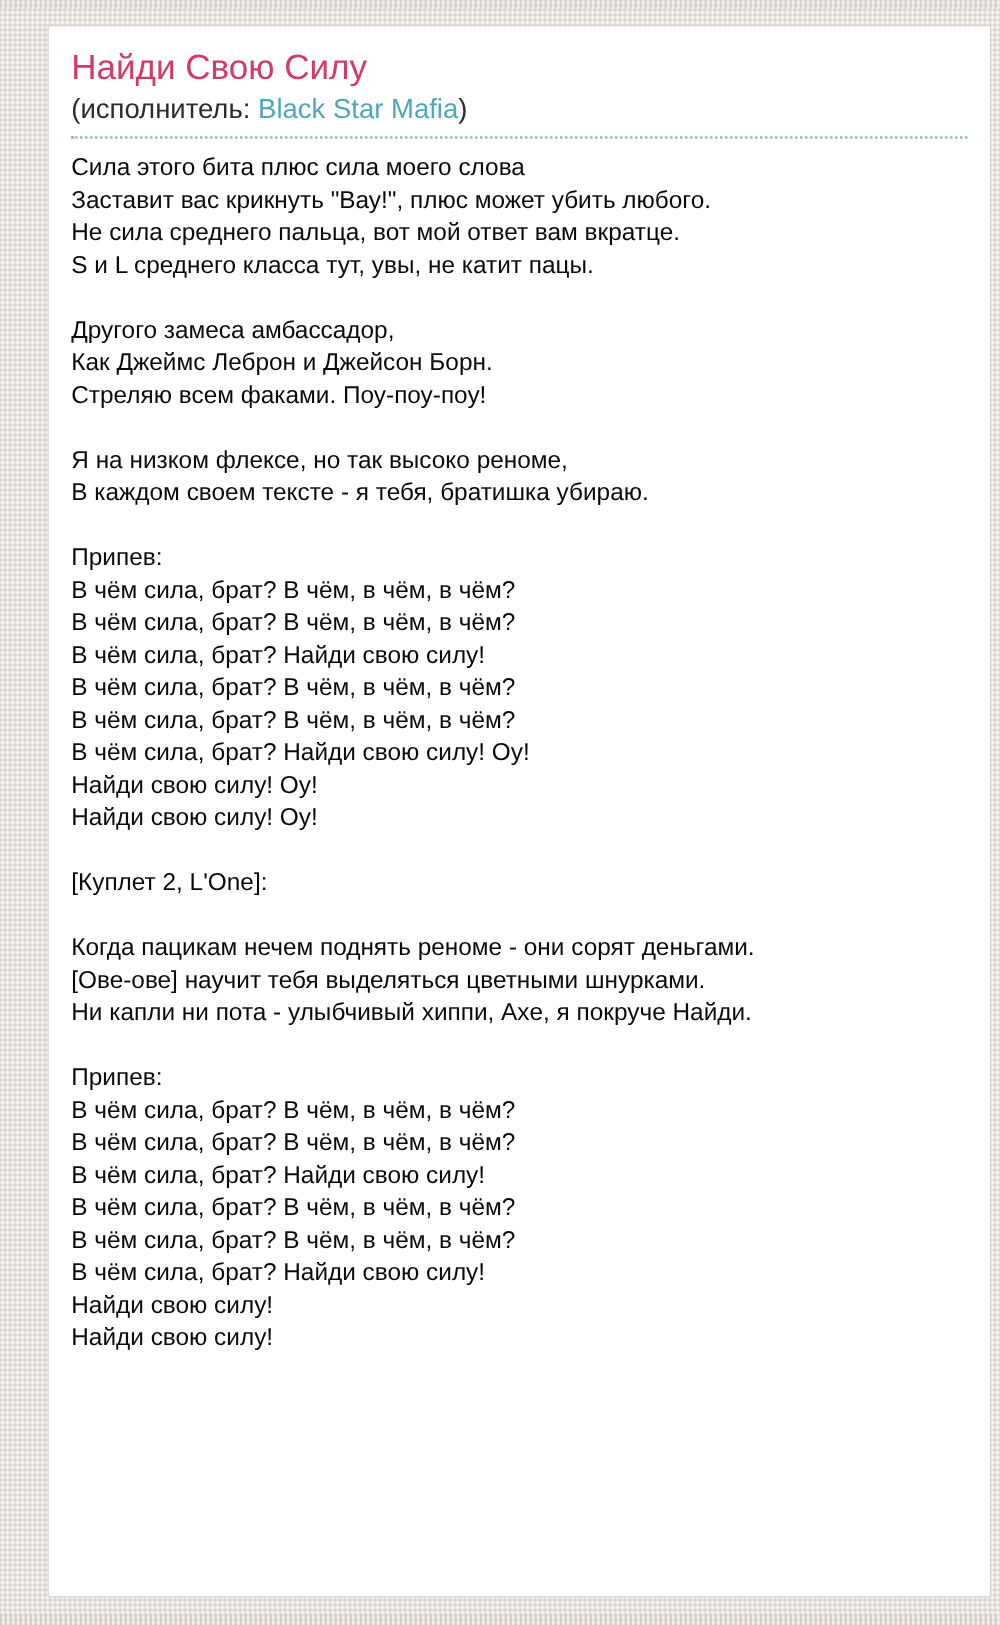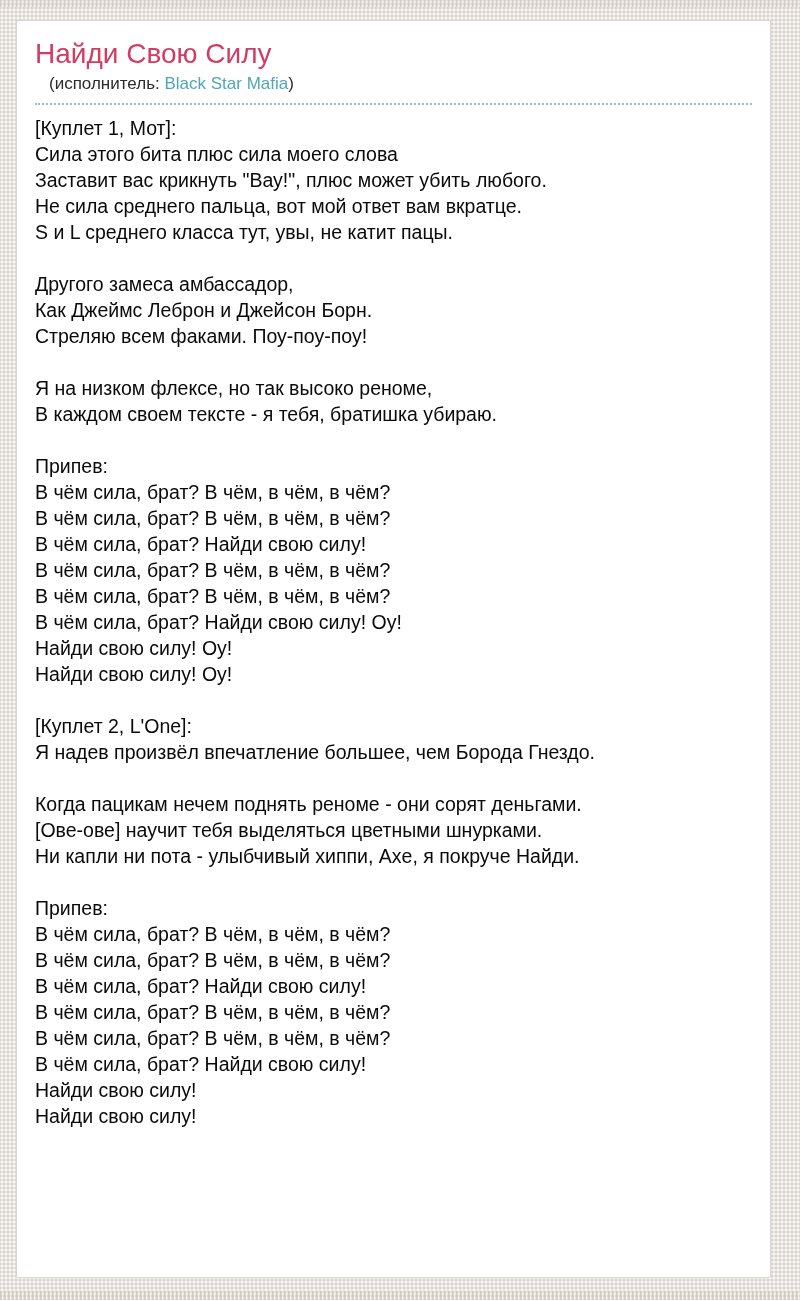--- a/index.html
+++ b/index.html
@@ -42,45 +42,44 @@
   .page::after {
     content: "";
     position: absolute;
     left: 0; bottom: 0;
     width: 100%; height: 9px;
     background: repeating-linear-gradient(90deg,
       rgba(200,193,184,0.6) 0 2px, rgba(238,234,229,0.45) 2px 4px);
   }
   .card {
     position: absolute;
-    left: 16px;
+    left: 38px;
     top: 20px;
     width: 755px;
     min-height: 1258px;
     background: var(--card-bg);
     border: 1px solid var(--card-border);
     border-radius: 2px;
     padding: 16px 18px 40px 18px;
   }
   .song-header {
     border-bottom: 2px dotted var(--separator-color);
     padding-bottom: 9px;
   }
   .song-title {
     color: var(--title-color);
     font-size: 28px;
     font-weight: normal;
     line-height: 1.2;
   }
   .artist-line {
     margin-top: 3px;
-    font-size: 17px;
+    font-size: 22px;
     color: #2b2b2b;
     line-height: 1.2;
-    margin-left: 14px;
   }
   .artist-link {
     color: var(--artist-link-color);
     text-decoration: none;
     cursor: pointer;
   }
   .lyrics {
     margin-top: 10px;
     font-size: 19.5px;
     line-height: 26px;
@@ -94,21 +93,20 @@
 </head>
 <body>
 
 <div class="page">
   <div class="card">
     <div class="song-header">
       <h1 class="song-title">Найди Свою Силу</h1>
       <div class="artist-line"><span>(исполнитель:</span> <a class="artist-link">Black Star Mafia</a><span>)</span></div>
     </div>
     <div class="lyrics">
-        <div class="line">[Куплет 1, Мот]:</div>
         <div class="line">Сила этого бита плюс сила моего слова</div>
         <div class="line">Заставит вас крикнуть "Вау!", плюс может убить любого.</div>
         <div class="line">Не сила среднего пальца, вот мой ответ вам вкратце.</div>
         <div class="line">S и L среднего класса тут, увы, не катит пацы.</div>
         <div class="line">&nbsp;</div>
         <div class="line">Другого замеса амбассадор,</div>
         <div class="line">Как Джеймс Леброн и Джейсон Борн.</div>
         <div class="line">Стреляю всем факами. Поу-поу-поу!</div>
         <div class="line">&nbsp;</div>
         <div class="line">Я на низком флексе, но так высоко реноме,</div>
@@ -118,21 +116,20 @@
         <div class="line">В чём сила, брат? В чём, в чём, в чём?</div>
         <div class="line">В чём сила, брат? В чём, в чём, в чём?</div>
         <div class="line">В чём сила, брат? Найди свою силу!</div>
         <div class="line">В чём сила, брат? В чём, в чём, в чём?</div>
         <div class="line">В чём сила, брат? В чём, в чём, в чём?</div>
         <div class="line">В чём сила, брат? Найди свою силу! Оу!</div>
         <div class="line">Найди свою силу! Оу!</div>
         <div class="line">Найди свою силу! Оу!</div>
         <div class="line">&nbsp;</div>
         <div class="line">[Куплет 2, L'One]:</div>
-        <div class="line">Я надев произвёл впечатление большее, чем Борода Гнездо.</div>
         <div class="line">&nbsp;</div>
         <div class="line">Когда пацикам нечем поднять реноме - они сорят деньгами.</div>
         <div class="line">[Ове-ове] научит тебя выделяться цветными шнурками.</div>
         <div class="line">Ни капли ни пота - улыбчивый хиппи, Axe, я покруче Найди.</div>
         <div class="line">&nbsp;</div>
         <div class="line">Припев:</div>
         <div class="line">В чём сила, брат? В чём, в чём, в чём?</div>
         <div class="line">В чём сила, брат? В чём, в чём, в чём?</div>
         <div class="line">В чём сила, брат? Найди свою силу!</div>
         <div class="line">В чём сила, брат? В чём, в чём, в чём?</div>

